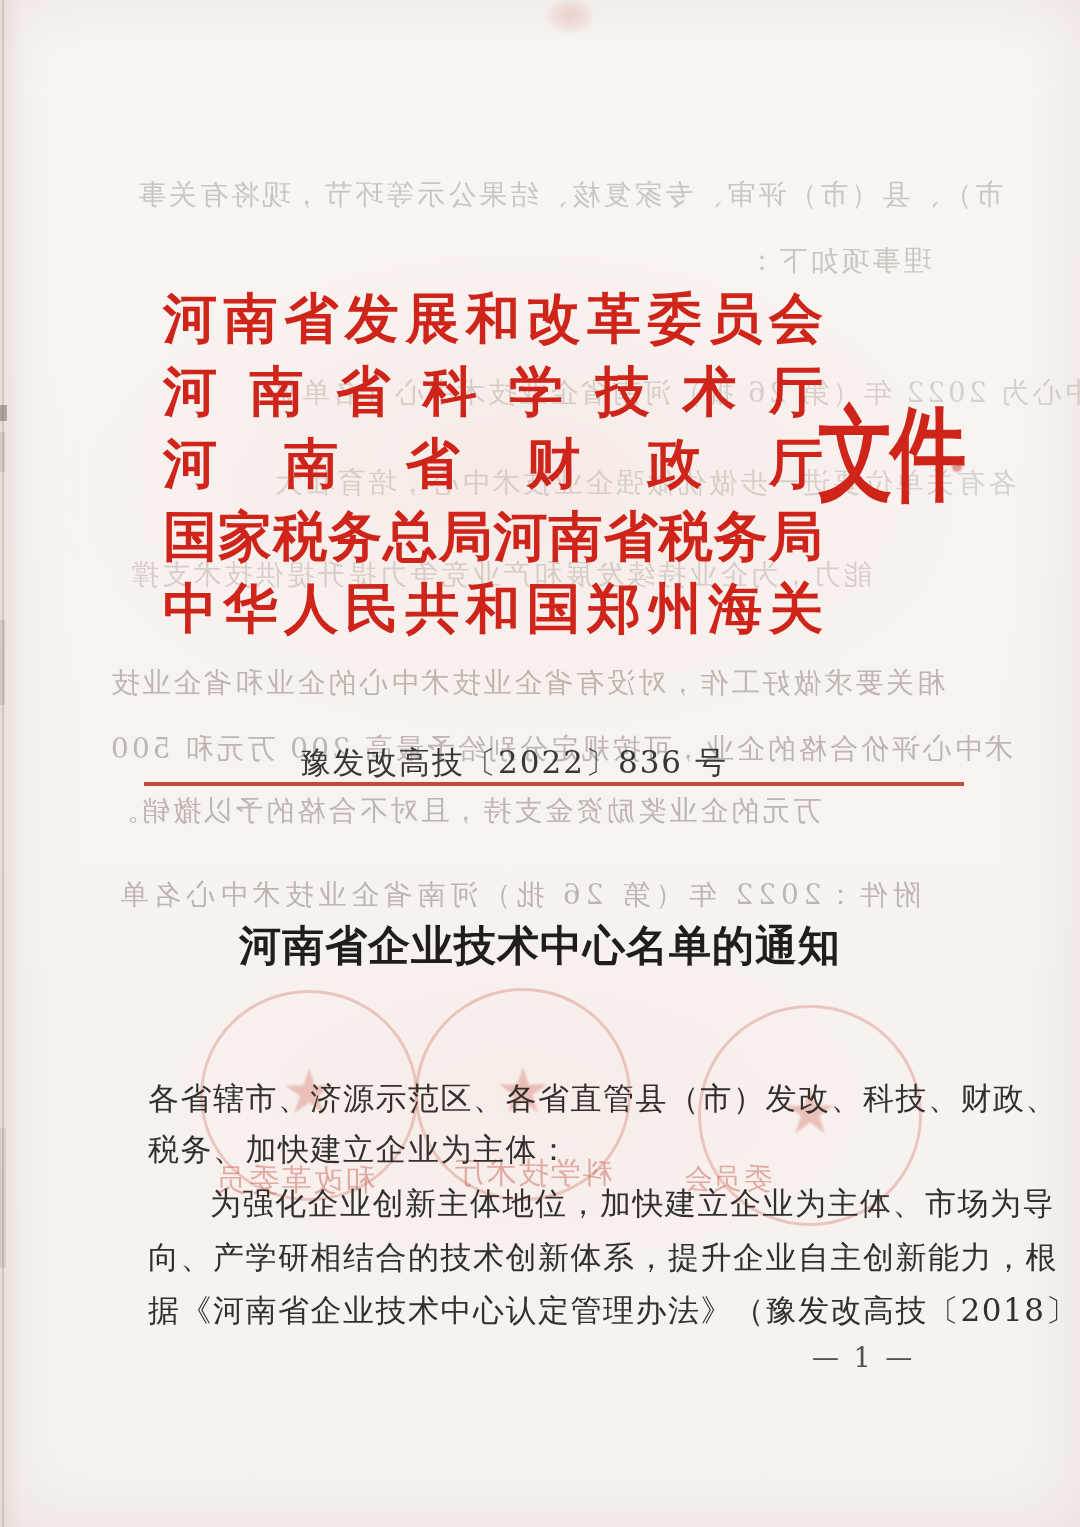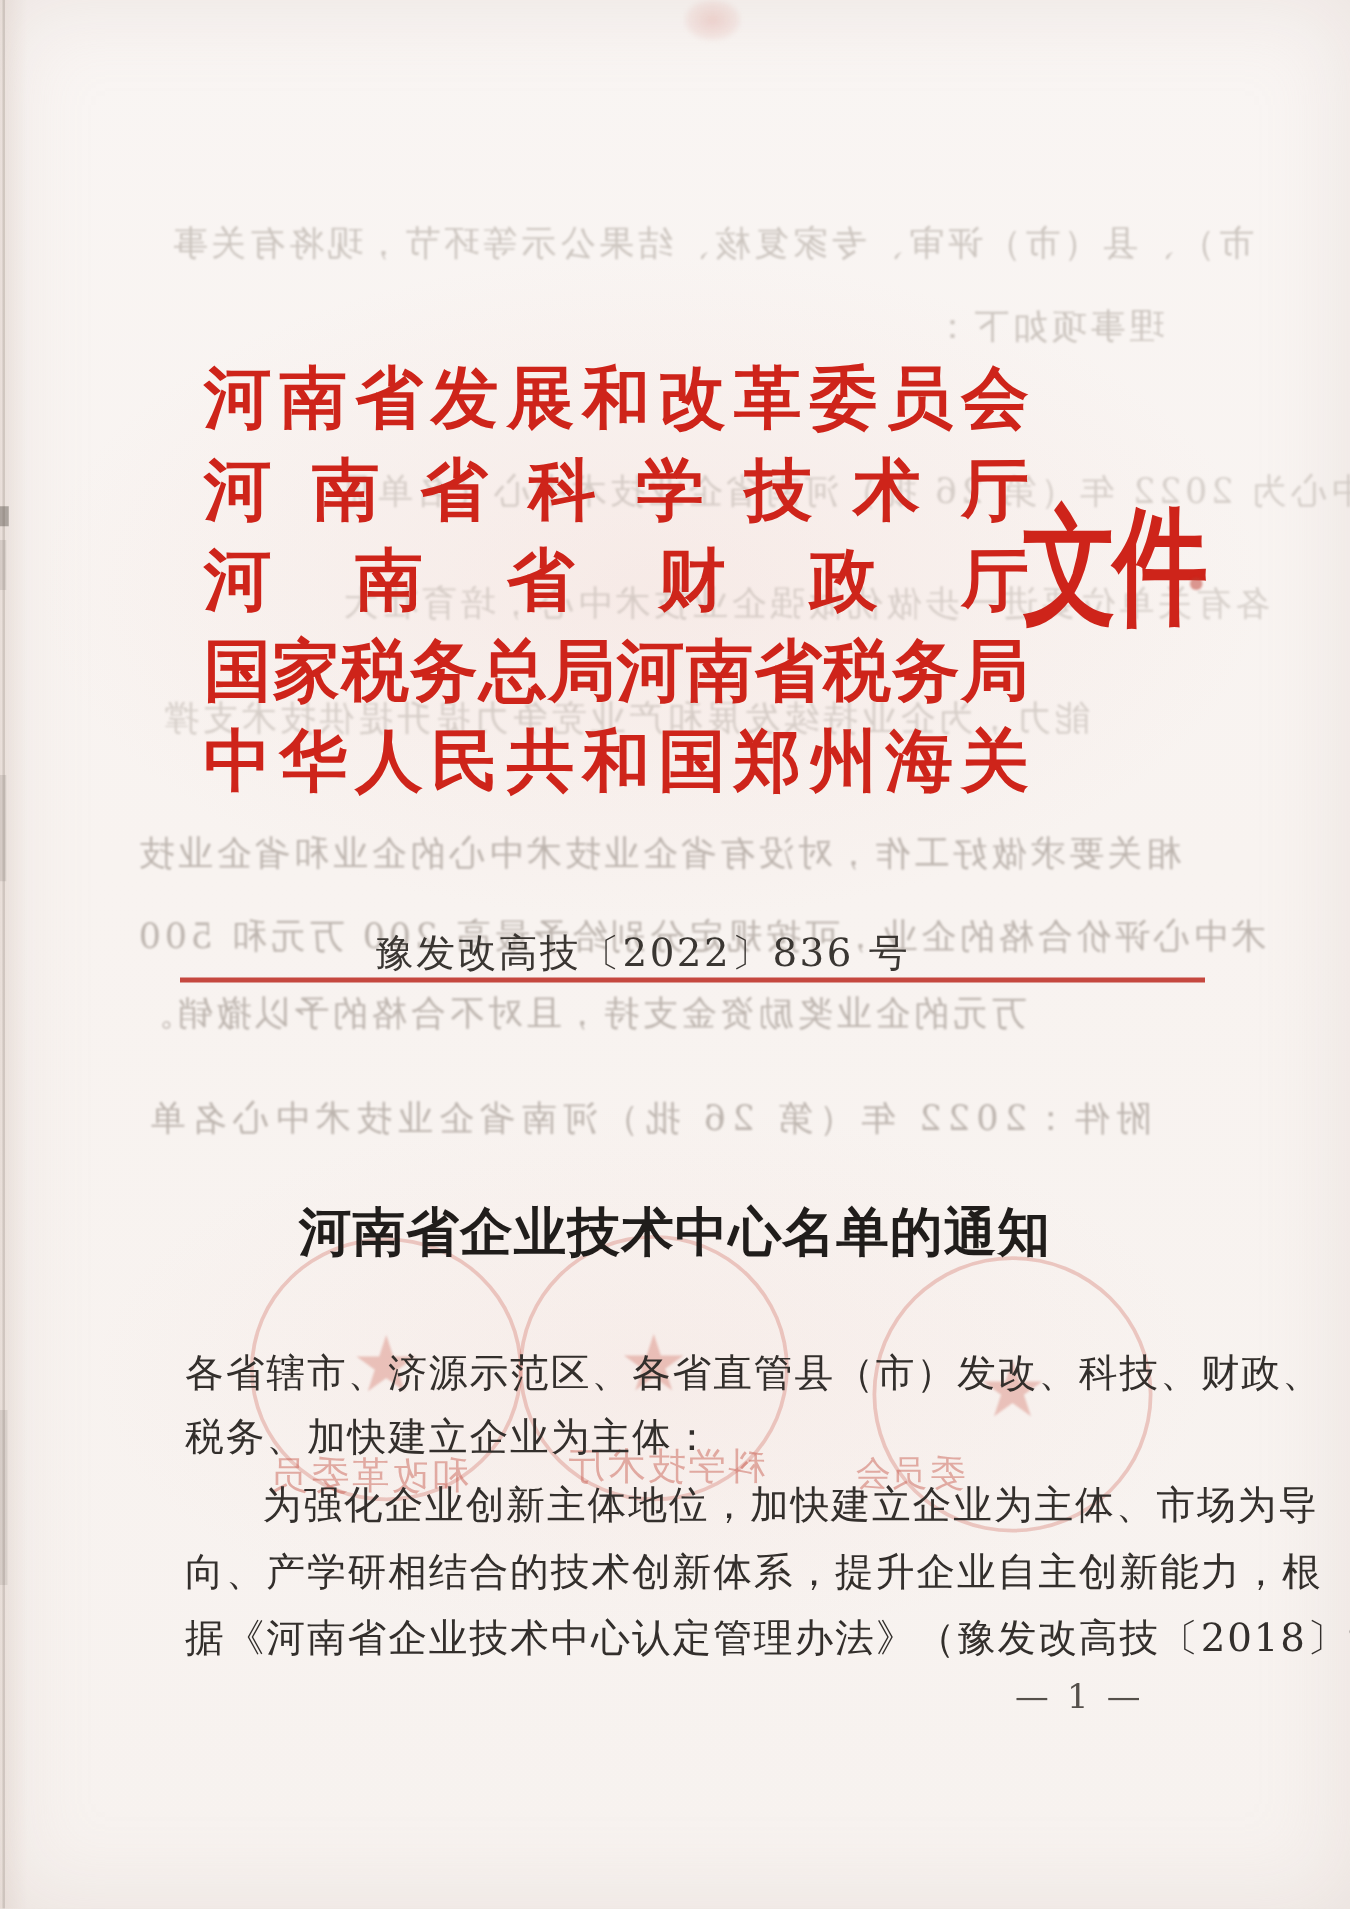--- a/index.html
+++ b/index.html
@@ -141,21 +141,21 @@
         <span>州</span>
         <span>海</span>
         <span>关</span>
       </div>
     <div class="doc-type">文件</div>
   </div>
 
   <div class="doc-number">豫发改高技〔2022〕836 号</div>
   <div class="red-rule"></div>
 
-  <div class="title-line" style="top:958px;">河南省企业技术中心名单的通知</div>
+  <div class="title-line" style="top:918px;">河南省企业技术中心名单的通知</div>
 
   <div>
     <div class="body-line" style="top:1078px;">各省辖市、济源示范区、各省直管县（市）发改、科技、财政、</div>
     <div class="body-line" style="top:1129px;">税务、加快建立企业为主体：</div>
     <div class="body-line indent" style="top:1183px;">为强化企业创新主体地位，加快建立企业为主体、市场为导</div>
     <div class="body-line" style="top:1237px;">向、产学研相结合的技术创新体系，提升企业自主创新能力，根</div>
     <div class="body-line" style="top:1290px;">据《河南省企业技术中心认定管理办法》（豫发改高技〔2018〕939</div>
   </div>
 
   <div class="page-number">— 1 —</div>

